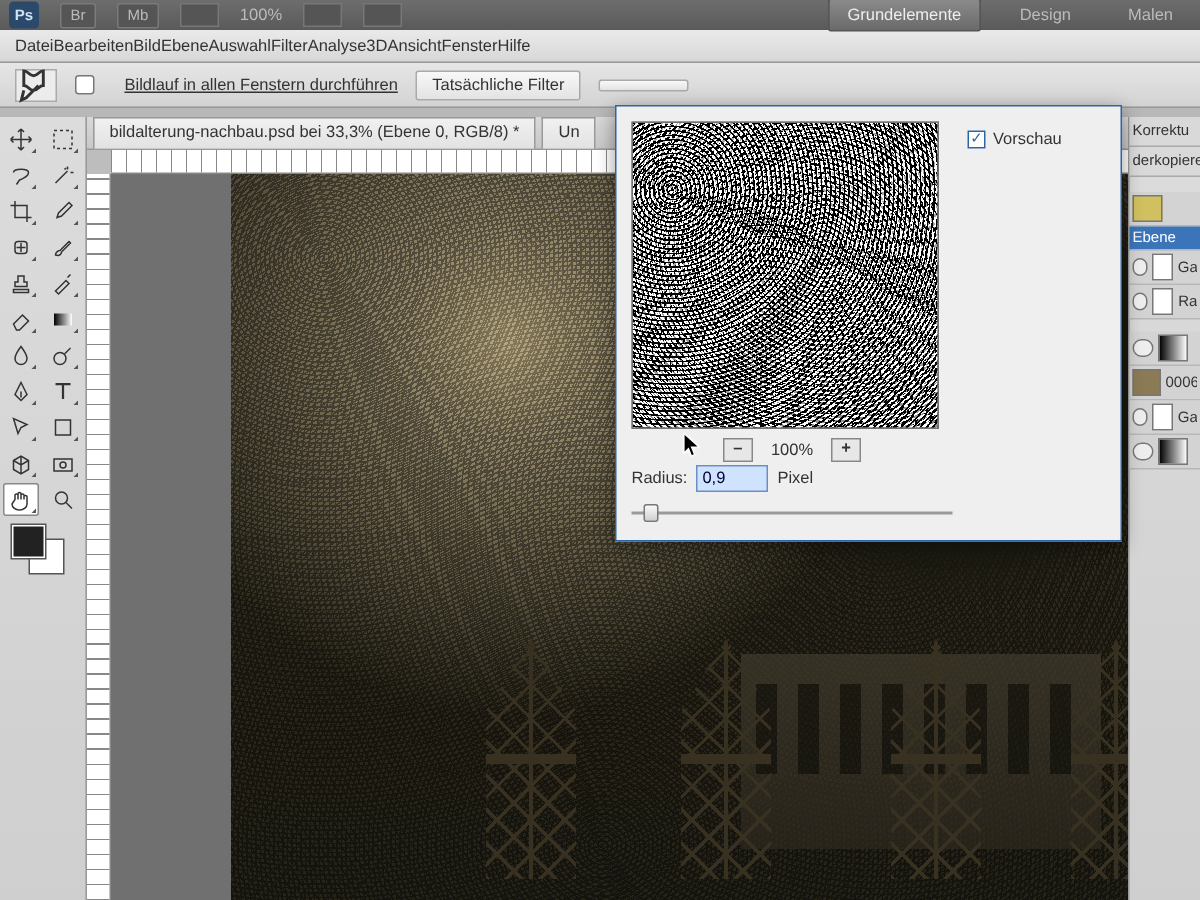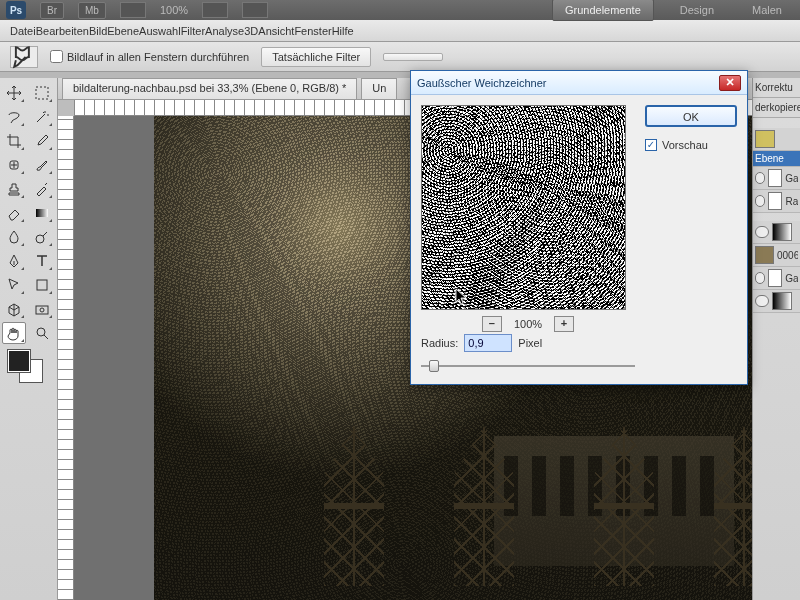--- a/index.html
+++ b/index.html
@@ -15,21 +15,21 @@
   .appbar .wsbtn { padding:4px 12px; background:linear-gradient(#8a8a8a,#6a6a6a); border:1px solid #555; color:#eee; border-radius:2px;text-align:center; }
   .appbar .wsbtn.inactive { background:transparent; border:none; color:#bbb; }
 
   
   .menubar { height: 22px; background: linear-gradient(#eaeaea,#d7d7d7); border-bottom:1px solid #9a9a9a; display:flex; align-items:center; padding:0 10px; }
   .menubar span { color:#333; }
 
   
   .optbar { height: 30px; background: linear-gradient(#e6e6e6,#d3d3d3); border-bottom:1px solid #9a9a9a; display:flex; align-items:center; padding:0 10px; gap:12px; }
   .optbar .toolind { width:28px; height:22px; border:1px solid #aaa; background:#ececec; display:flex; align-items:center; justify-content:center; }
-  .optbar label { display:flex; align-items:center; gap:4px; }
+  .optbar label { display:flex; align-items:center; gap:20px;text-decoration:underline; }
   .optbar .btn { padding:3px 10px; border:1px solid #aaa; background:linear-gradient(#f8f8f8,#e3e3e3); border-radius:2px; }
 
   
   .main { position:absolute; top:78px; left:0; right:0; bottom:0; display:flex; }
 
   
   .tools { width:58px; background: linear-gradient(#dcdcdc,#cfcfcf); border-right:1px solid #9a9a9a; padding:4px 2px; }
   .toolgrid { display:grid; grid-template-columns: 1fr 1fr; gap:2px; }
   .tool { width:24px; height:22px; border:1px solid transparent; display:flex; align-items:center; justify-content:center; border-radius:2px; position:relative;}
   .tool.sel { background:#fff; border:1px solid #888;}
@@ -381,44 +381,39 @@
       <span class="lname">Gau</span>
     </div>
     <div class="layerrow">
       <div class="eye"></div>
       <div class="thumb grad"></div>
     </div>
   </div>
 </div>
 
 <div class="dialog">
-  <div class="titlebar">
-    <span class="ttl">Gaußscher Weichzeichner</span>
-    <div class="close">✕</div>
-  </div>
   <div class="dbody">
     <div class="preview">
       <div class="pimg"></div>
       <div class="zoomrow">
         <div class="zb">–</div>
         <span>100%</span>
         <div class="zb">+</div>
       </div>
       <div class="radrow">
         <span>Radius:</span>
         <input type="text" value="0,9" style="">
         <span>Pixel</span>
       </div>
       <div class="slider">
         <div class="track"></div>
         <div class="thumb"></div>
       </div>
     </div>
     <div class="dbtns">
-      <div class="dbtn ok">OK</div>
       <label class="chk">
         <span class="box">✓</span>
         <span>Vorschau</span>
       </label>
     </div>
   </div>
 </div>
 
 <div class="cursor">
   <svg viewBox="0 0 14 18">

